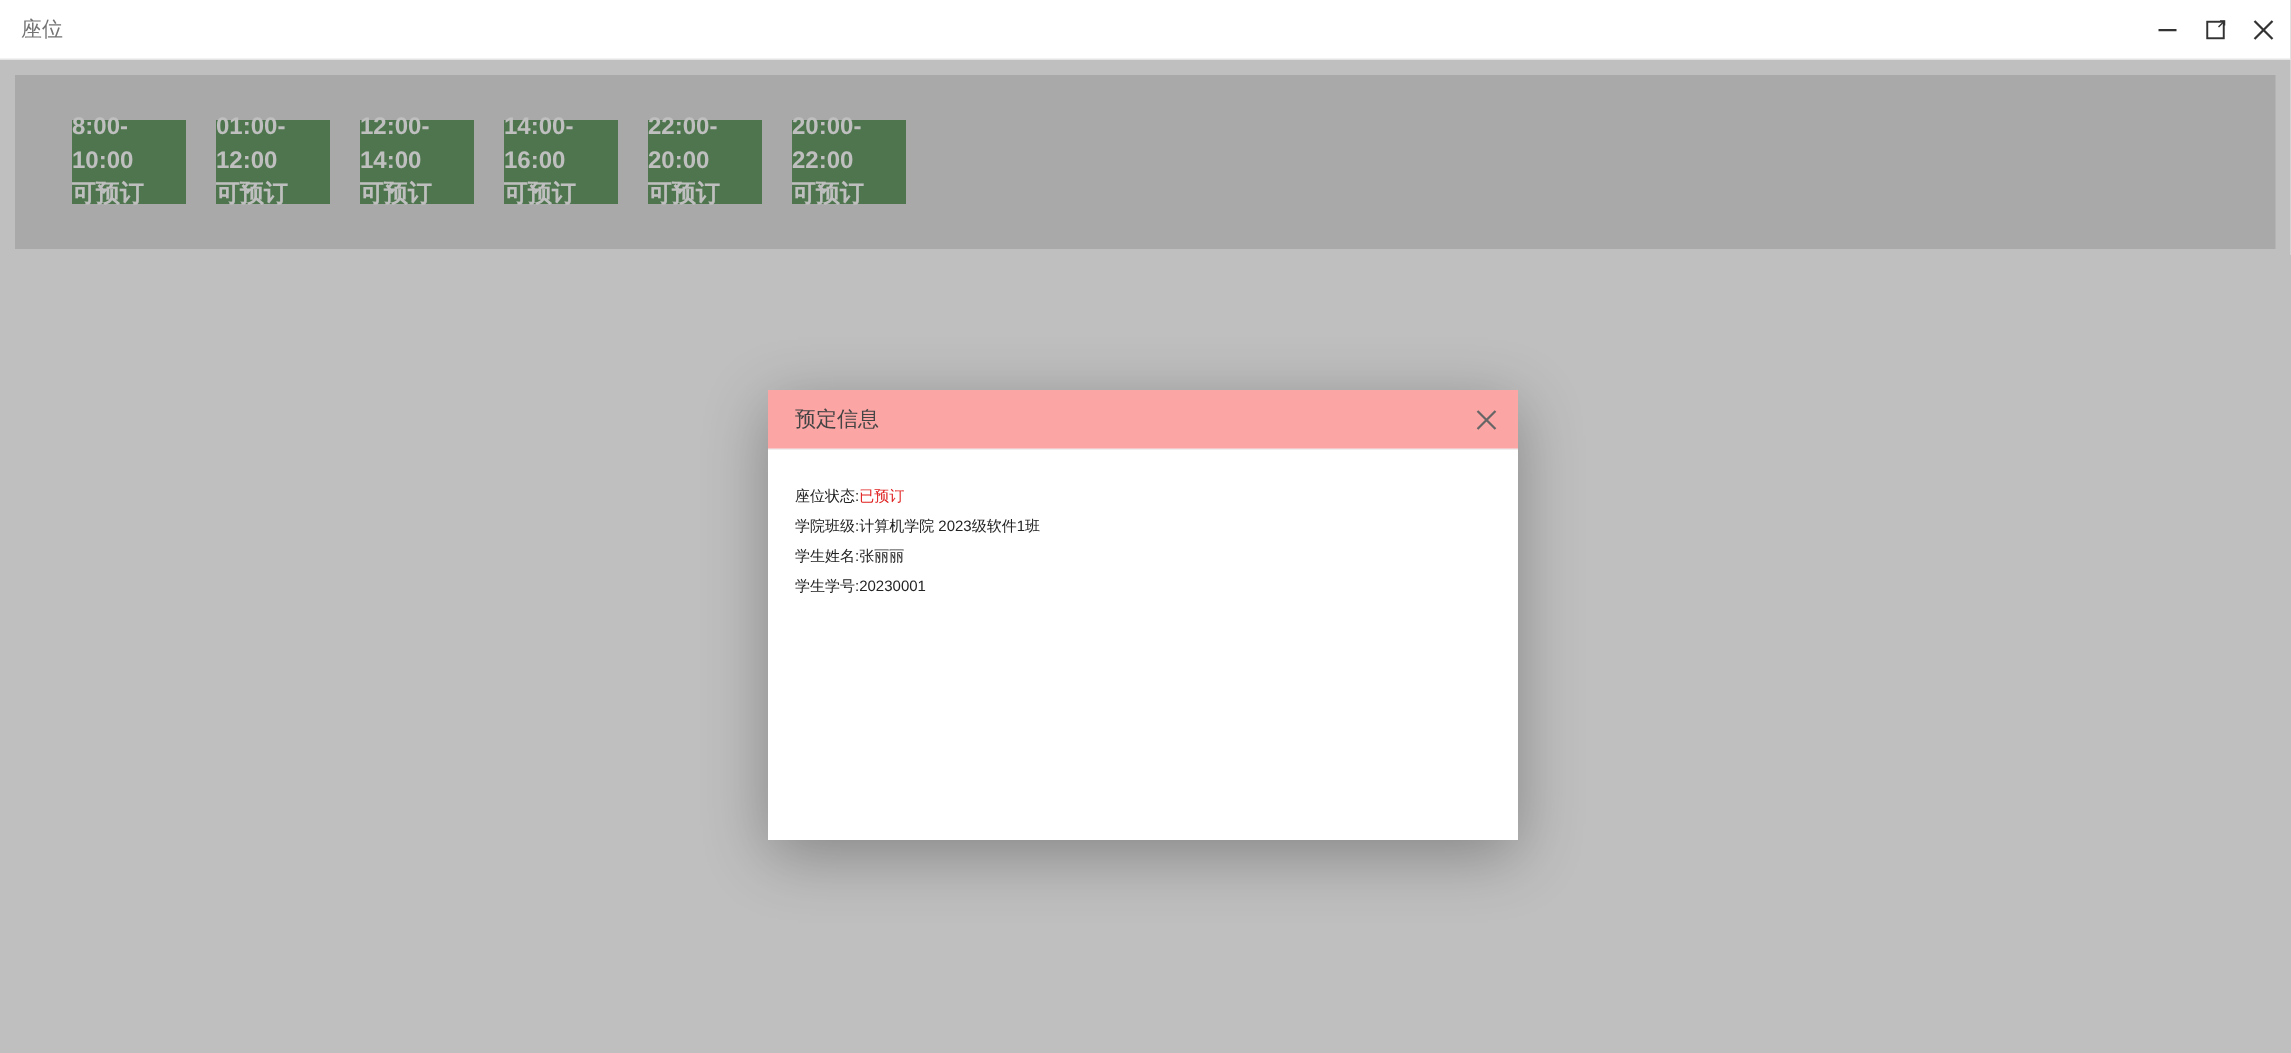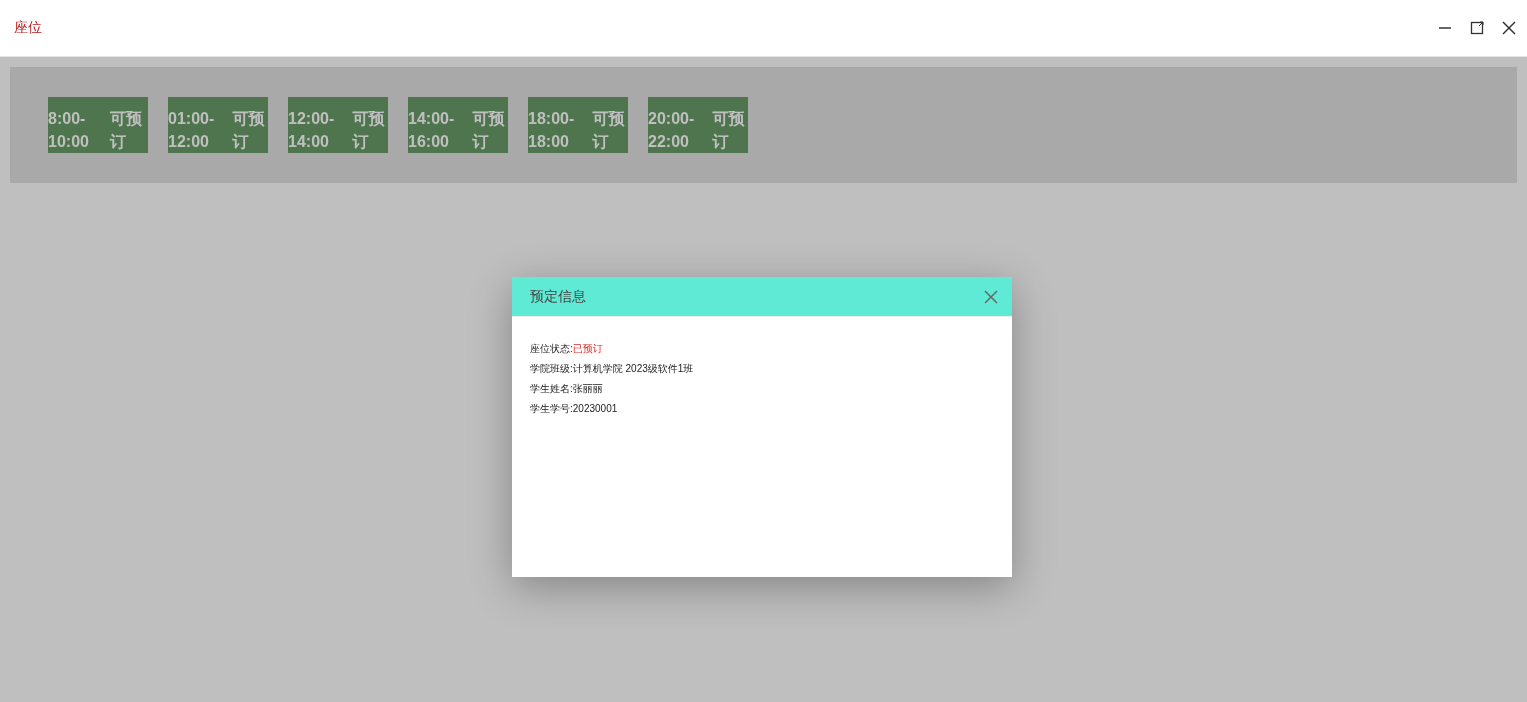--- a/index.html
+++ b/index.html
@@ -10,28 +10,28 @@
     }
     
     body {
       width: 1527px;
       height: 702px;
       background: #fff;
       overflow: hidden;
     }
     
     .titlebar {
-      height: 57px;
+      height: 40px;
       display: flex;
       align-items: center;
       justify-content: space-between;
       padding: 0 10px 0 14px;
       border-bottom: 1px solid #e5e5e5;
       font-size: 14px;
-      color: #b91c1c;
+      color: #737373;
     }
     
     .titlebar-controls {
       display: flex;
       align-items: center;
       gap: 16px;
     }
     
     .titlebar-icon {
       width: 16px;
@@ -53,25 +53,25 @@
     }
     
     .slots-container {
       background: #d2d2d2;
       padding: 30px 38px;
       display: flex;
       gap: 20px;
     }
     
     .slot {
-      width: 100px;
+      width: 76px;
       height: 56px;
       display: flex;
-      flex-direction: row;
-      align-items: flex-end;
+      flex-direction: column;
+      align-items: flex-start;
       justify-content: center;
       font-size: 16px;
       font-weight: bold;
       color: #fff;
       line-height: 1.4;
       cursor: pointer;
     }
     
     .slot.available {
       background: #1c6b1c;
@@ -97,21 +97,21 @@
       left: 512px;
       width: 500px;
       height: 300px;
       background: #fff;
       box-shadow: 0 10px 40px rgba(0,0,0,0.3);
       z-index: 20;
     }
     
     .dialog-header {
       height: 40px;
-      background: #5eead4;
+      background: #fca5a5;
       border-bottom: 1px solid #eee;
       display: flex;
       align-items: center;
       justify-content: space-between;
       padding: 0 12px 0 18px;
       font-size: 14px;
       color: #444;
     }
     
     .dialog-close {
@@ -179,21 +179,21 @@
     </div>
     <div class="slot available">
       <span>12:00-14:00</span>
       <span>可预订</span>
     </div>
     <div class="slot available">
       <span>14:00-16:00</span>
       <span>可预订</span>
     </div>
     <div class="slot available">
-      <span>18:00-18:00</span>
+      <span>22:00-20:00</span>
       <span>可预订</span>
     </div>
     <div class="slot available">
       <span>20:00-22:00</span>
       <span>可预订</span>
     </div>
   </div>
 
   <div class="dialog">
     <div class="dialog-header">

